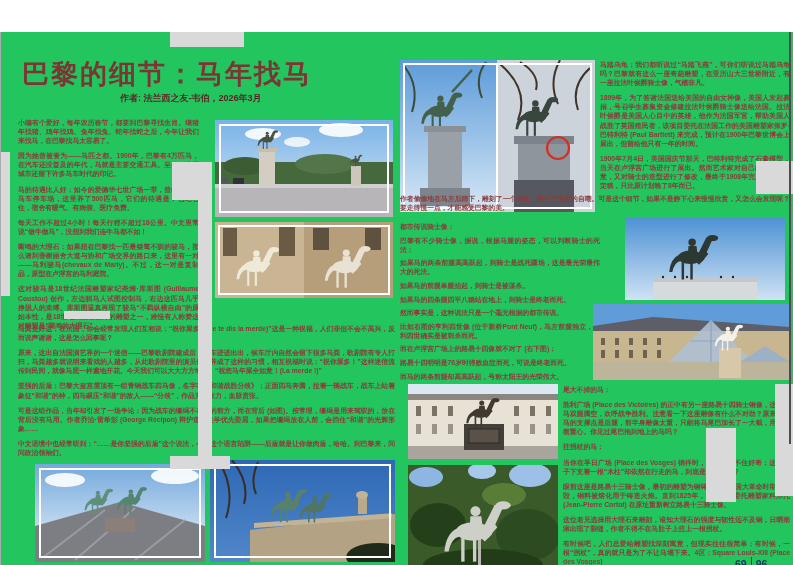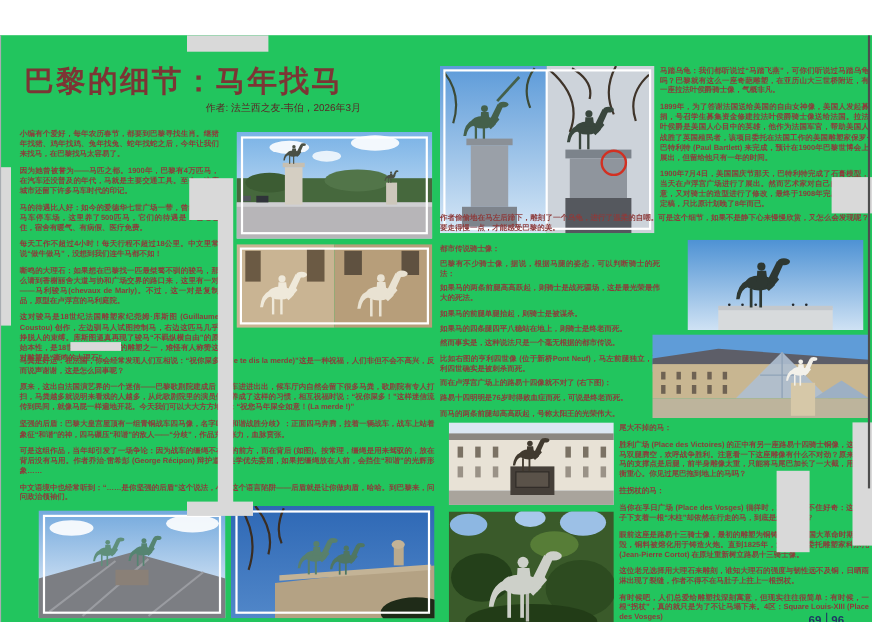--- a/index.html
+++ b/index.html
@@ -1,20 +1,20 @@
 <!DOCTYPE html>
 <html><head>
 <meta charset="utf-8">
 <style>
   html,body{margin:0;padding:0;background:#fff;}
   #stage{position:relative;width:793px;height:565px;background:#22c55e;overflow:hidden;
          font-family:"Liberation Sans",sans-serif;margin-top:32px;}
   .abs{position:absolute;}
   .title{font-size:27px;font-weight:bold;color:#7c3535;letter-spacing:2px;white-space:nowrap;}
-  .author{font-size:9px;font-weight:normal;color:#5b2626;text-align:center;}
+  .author{font-size:9px;font-weight:bold;color:#5b2626;text-align:left;}
   .txt{color:#8d3b3b;font-weight:bold;font-size:6.8px;line-height:1.34;text-align:justify;}
   .txt p{margin:0 0 6px 0;}
   .lines p{margin:0 0 4.5px 0;}
   .heading-line{margin:0 0 5px 0;}
   .photo{display:block;}
   .gray{position:absolute;background:#d9d9d9;}
   .edge-line-right{position:absolute;left:789px;top:0;width:2px;height:412px;background:#4d4d4d;}
   .edge-line-left{position:absolute;left:0;top:0;width:1px;height:565px;background:#a8adb2;}
   .footer{position:absolute;left:735px;top:525px;font-size:10.5px;font-weight:bold;color:#1f3864;
           display:flex;align-items:center;gap:4px;}

